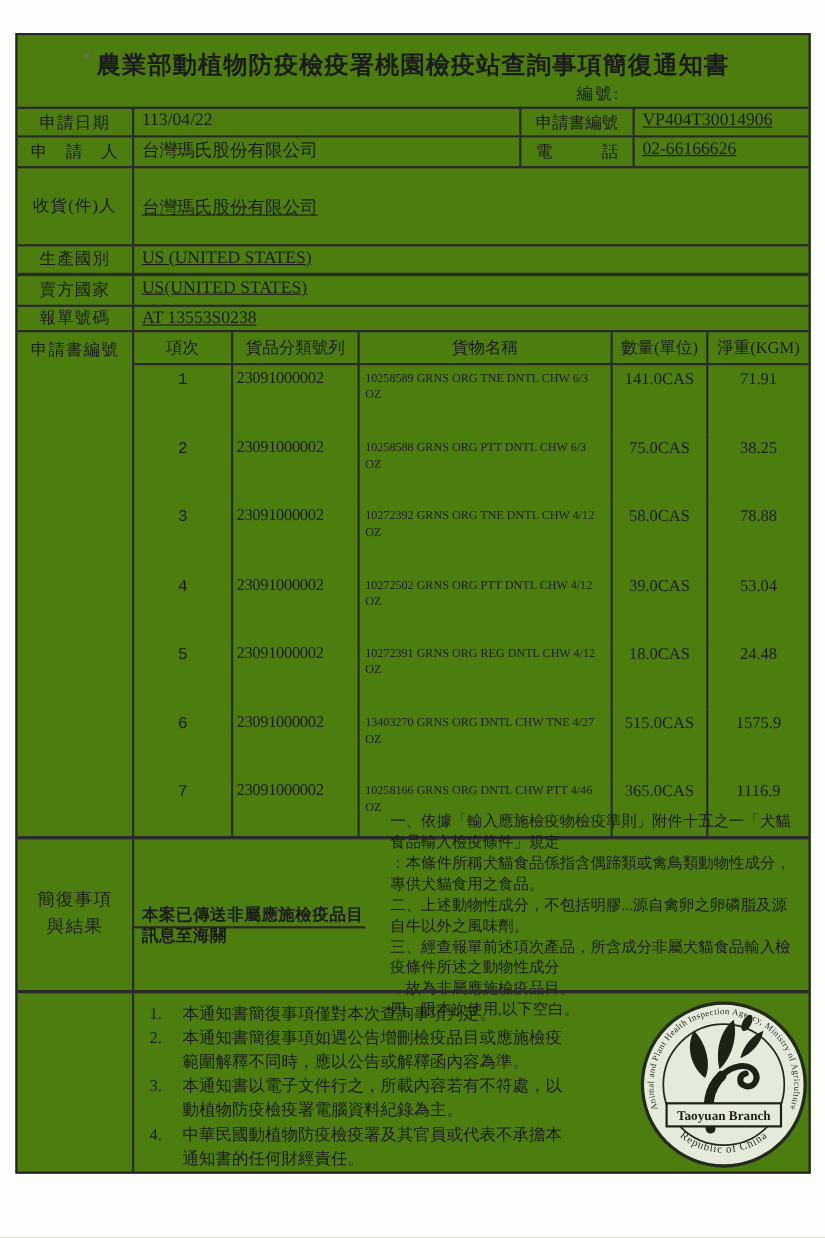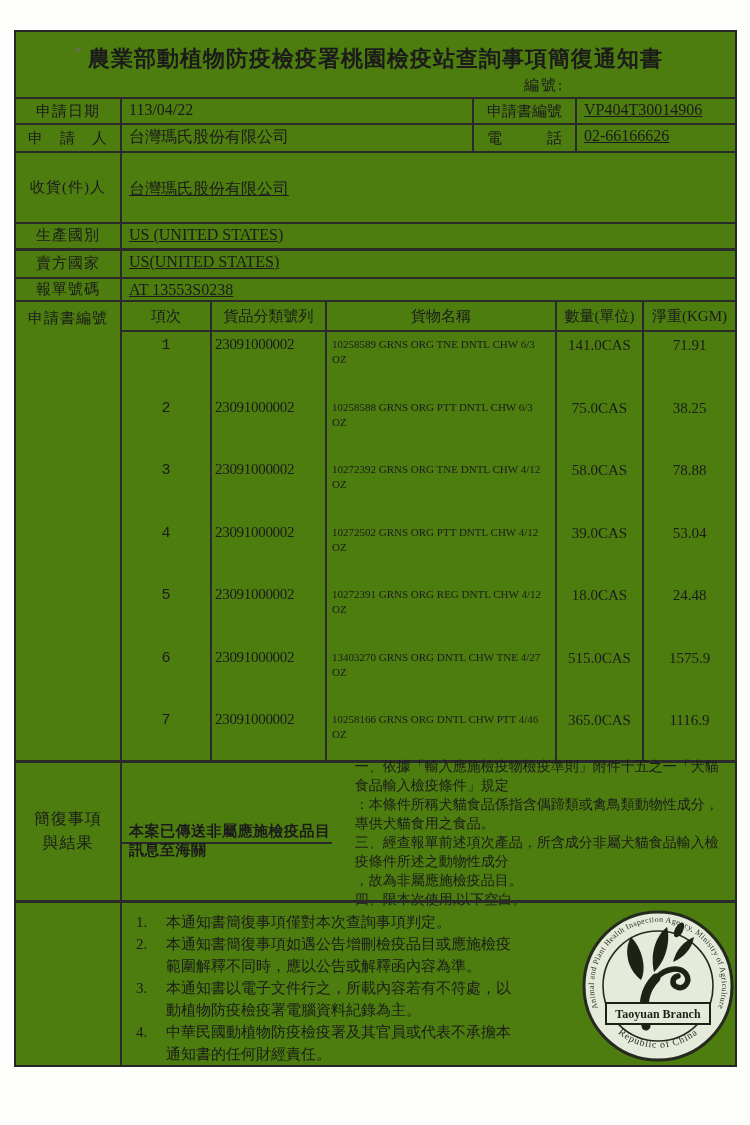--- a/index.html
+++ b/index.html
@@ -191,20 +191,21 @@
     <div class="row thick reply">
       <div class="lab">
         <span>簡復事項</span>
         <span>與結果</span>
       </div>
       <div class="reply-right">
         <div class="reply-headline">本案已傳送非屬應施檢疫品目訊息至海關</div>
         <div class="reply-body">
           <p>一、依據「輸入應施檢疫物檢疫準則」附件十五之一「犬貓食品輸入檢疫條件」規定
 ：本條件所稱犬貓食品係指含偶蹄類或禽鳥類動物性成分，專供犬貓食用之食品。</p>
+          <p>二、上述動物性成分，不包括明膠...源自禽卵之卵磷脂及源自牛以外之風味劑。</p>
           <p>三、經查報單前述項次產品，所含成分非屬犬貓食品輸入檢疫條件所述之動物性成分
 ，故為非屬應施檢疫品目。</p>
           <p>四、限本次使用,以下空白。</p>
         </div>
       </div>
     </div>
 
     <div class="row thick notes">
       <div class="notes-left"></div>
       <div class="notes-right">

